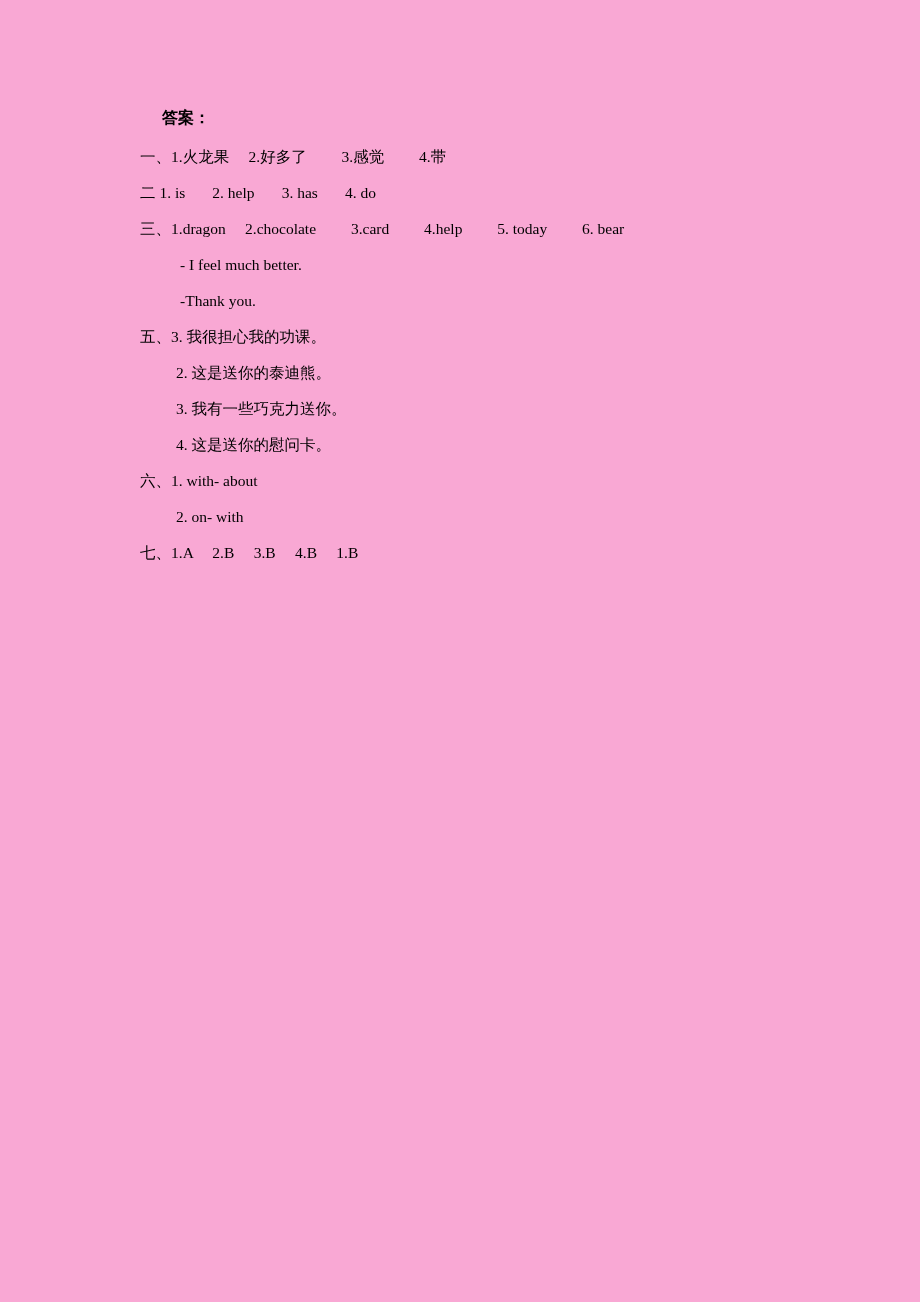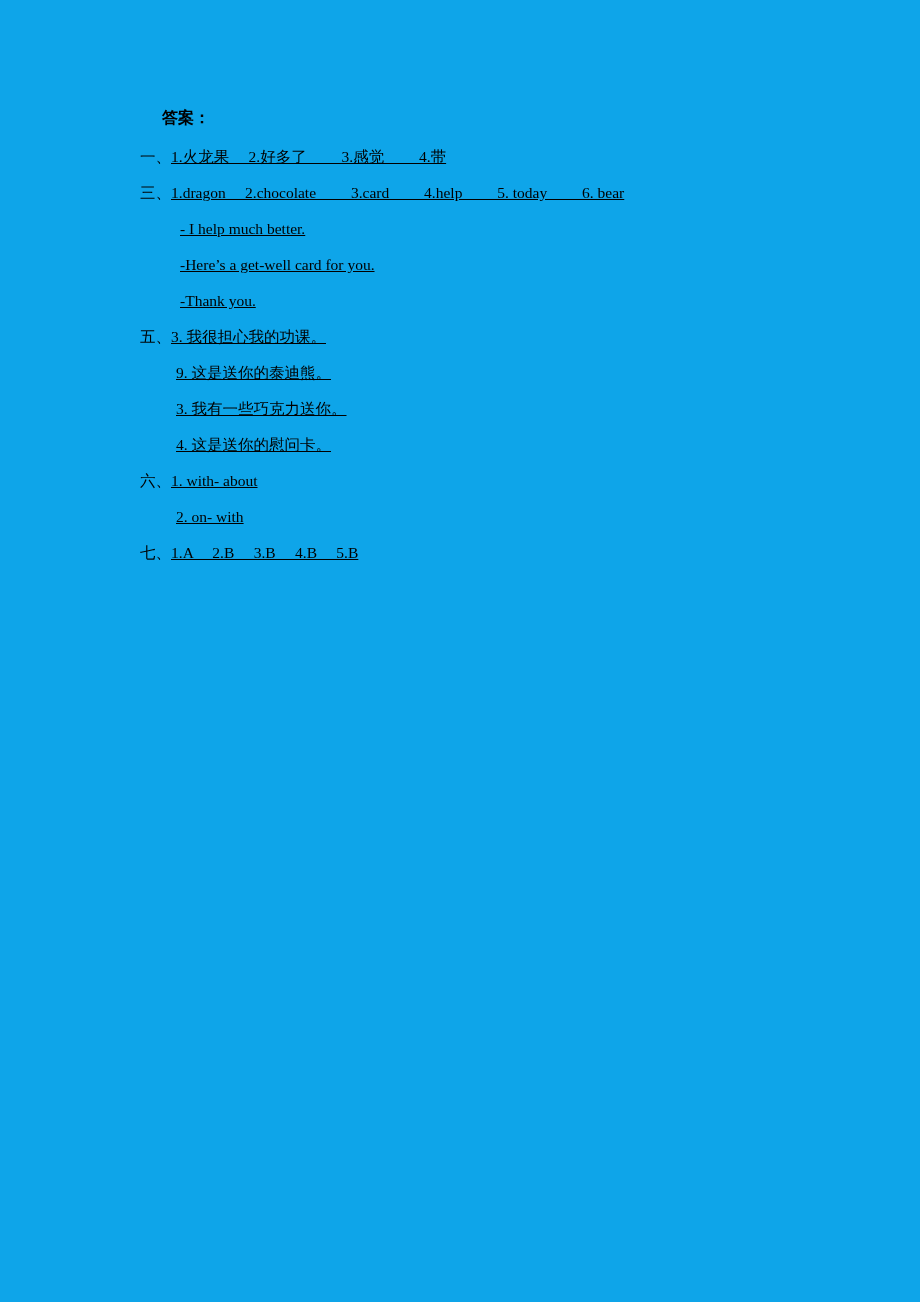--- a/index.html
+++ b/index.html
@@ -4,21 +4,21 @@
 <style>
   html, body {
     margin: 0;
     padding: 0;
     background: #ffffff;
   }
   .page {
     position: relative;
     width: 920px;
     height: 1302px;
-    background: #0ea5e9;
+    background: #f9a8d4;
     overflow: hidden;
     font-family: "Liberation Serif", "DejaVu Serif", serif;
     color: #000000;
   }
   .doc-body {
     position: absolute;
     left: 140px;
     top: 108px;
     width: 660px;
   }
@@ -41,52 +41,53 @@
     margin-left: 36px;
   }
   .ans-line.sub-en {
     margin-left: 40px;
   }
   .marker {
     display: inline;
   }
   .content {
     display: inline;
-    text-decoration: underline;
   }
 </style>
 </head>
 <body>
 
 <div class="page">
   <div class="doc-body">
 
     <div class="answers-heading">答案：</div>
 
     <div id="sections-host">
         <div>
           <div class="ans-line"><span class="marker">一、</span><span class="content">1.火龙果　 2.好多了　　 3.感觉　　 4.带</span></div>
         </div>
         <div>
+          <div class="ans-line"><span class="marker">二 </span><span class="content">1. is　   2. help　   3. has　   4. do</span></div>
+        </div>
+        <div>
           <div class="ans-line"><span class="marker">三、</span><span class="content">1.dragon　 2.chocolate　　 3.card　　 4.help　　 5. today　　 6. bear</span></div>
         </div>
         <div>
-          <div class="ans-line sub-en"><span class="content">- I help much better.</span></div>
-          <div class="ans-line sub-en"><span class="content">-Here’s a get-well card for you.</span></div>
+          <div class="ans-line sub-en"><span class="content">- I feel much better.</span></div>
           <div class="ans-line sub-en"><span class="content">-Thank you.</span></div>
         </div>
         <div>
           <div class="ans-line"><span class="marker">五、</span><span class="content">3. 我很担心我的功课。</span></div>
-          <div class="ans-line sub"><span class="content">9. 这是送你的泰迪熊。</span></div>
+          <div class="ans-line sub"><span class="content">2. 这是送你的泰迪熊。</span></div>
           <div class="ans-line sub"><span class="content">3. 我有一些巧克力送你。</span></div>
           <div class="ans-line sub"><span class="content">4. 这是送你的慰问卡。</span></div>
         </div>
         <div>
           <div class="ans-line"><span class="marker">六、</span><span class="content">1. with- about</span></div>
           <div class="ans-line sub"><span class="content">2. on- with</span></div>
         </div>
         <div>
-          <div class="ans-line"><span class="marker">七、</span><span class="content">1.A　 2.B　 3.B　 4.B　 5.B</span></div>
+          <div class="ans-line"><span class="marker">七、</span><span class="content">1.A　 2.B　 3.B　 4.B　 1.B</span></div>
         </div>
       </div>
 
   </div>
 </div>
 
 </body></html>

